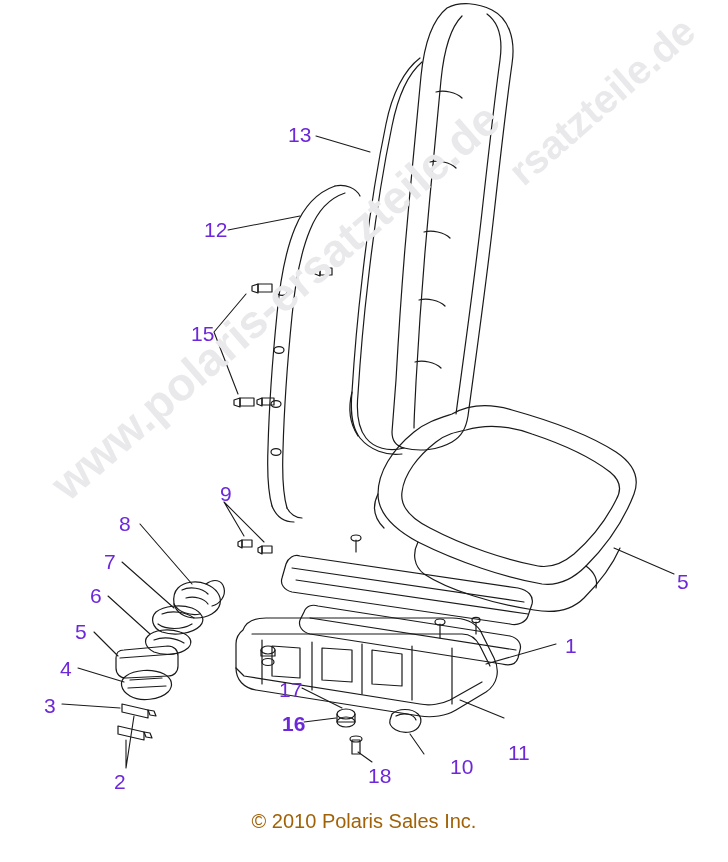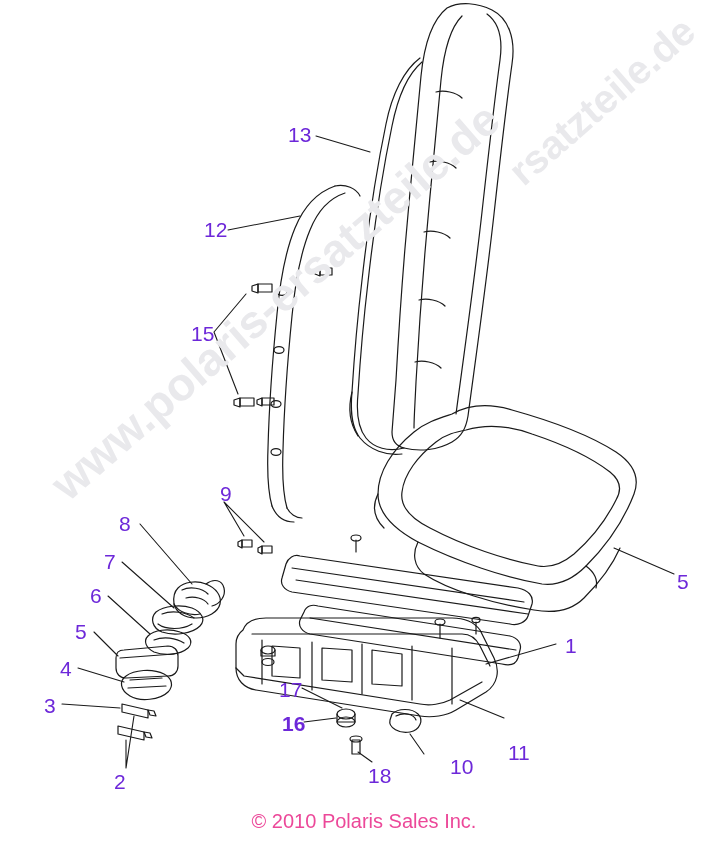--- a/index.html
+++ b/index.html
@@ -47,21 +47,21 @@
     transform: rotate(-41deg);
     transform-origin: 0 0;
   }
   #copyright {
     position: absolute;
     left: 0;
     top: 810px;
     width: 728px;
     text-align: center;
     font-size: 20px;
-    color: #ec4899;
+    color: #a16207;
     font-family: "Liberation Sans", sans-serif;
   }
   .callout {
     position: absolute;
     font-size: 21px;
     color: #6d28d9;
     font-family: "Liberation Sans", sans-serif;
     white-space: nowrap;
   }
 </style>

